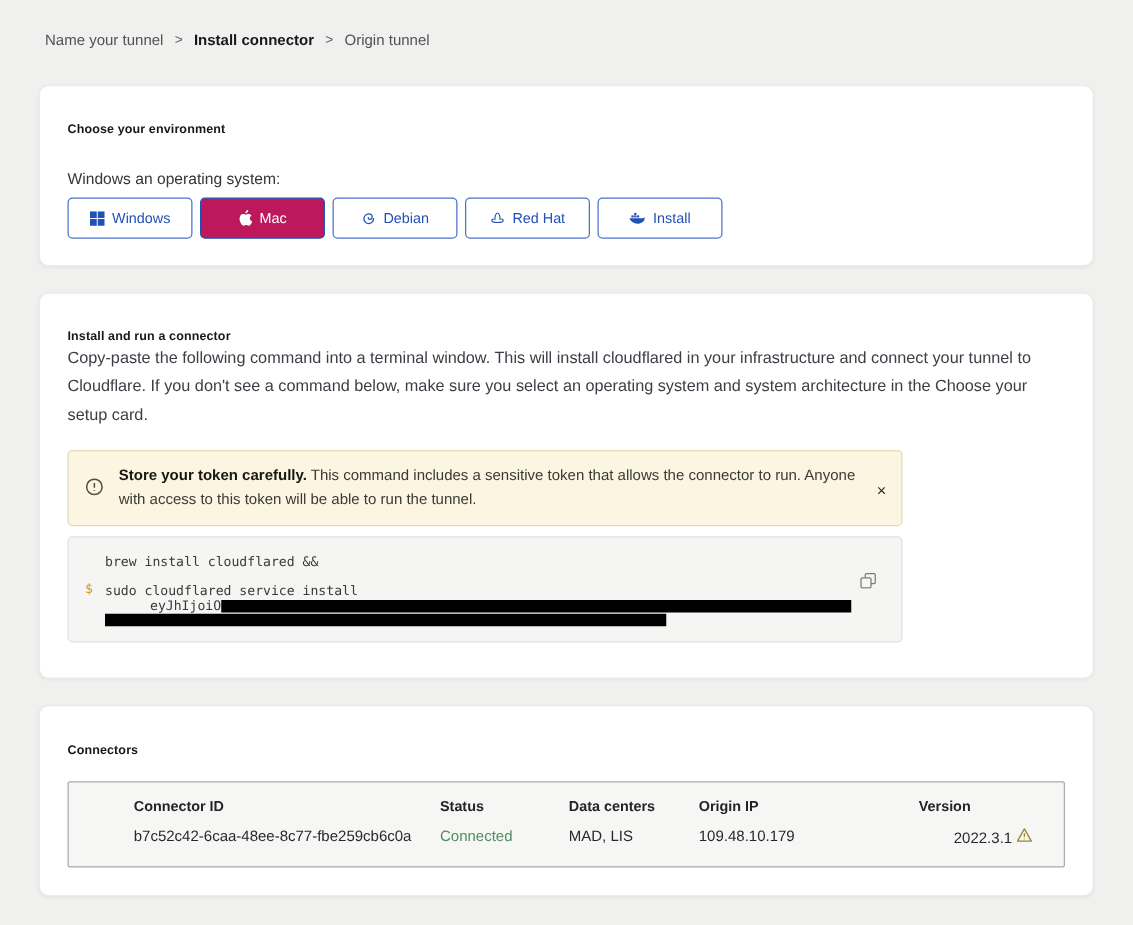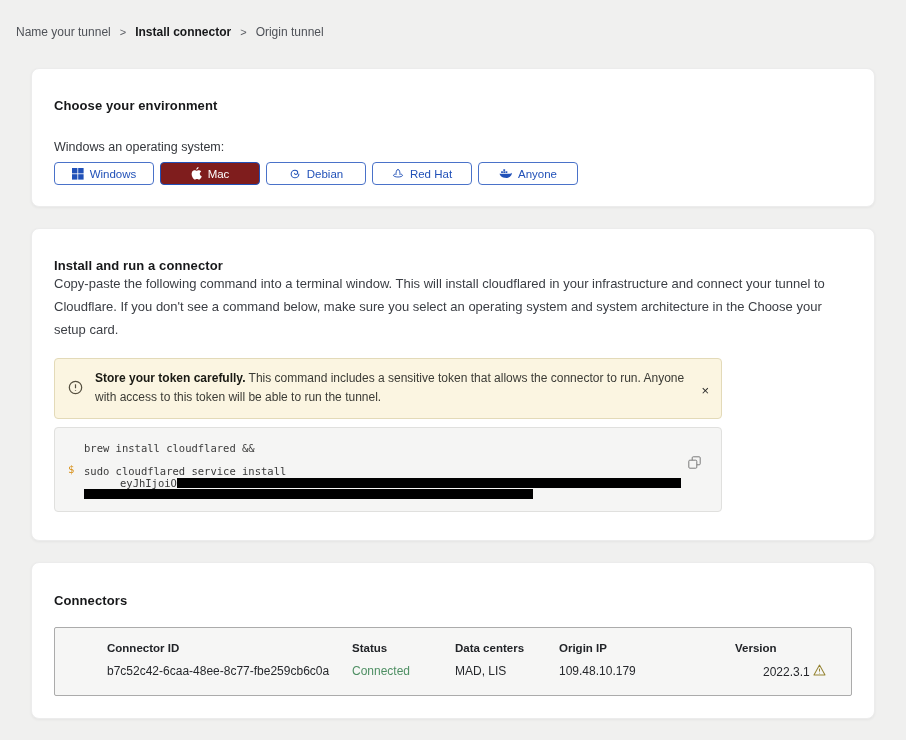--- a/index.html
+++ b/index.html
@@ -4,52 +4,52 @@
 <style>
   * { margin:0; padding:0; box-sizing:border-box; }
   html,body { width:906px; height:740px; }
   body {
     background:#f0f0ef;
     font-family:"Liberation Sans", sans-serif;
     color:#36393f;
     overflow:hidden;
   }
   
-  .breadcrumb { padding:25px 0 0 16px; font-size:12px; color:#4f5258; display:flex; align-items:center; gap:9px; }
+  .breadcrumb { padding:25px 0 0 36px; font-size:12px; color:#4f5258; display:flex; align-items:center; gap:9px; }
   .breadcrumb .crumb { cursor:default; }
   .breadcrumb .crumb.active { font-weight:bold; color:#17181a; }
   .breadcrumb .sep { color:#5a5d63; font-size:11px; }
 
   
   .card {
     background:#ffffff;
     border:1px solid #ececec;
     border-radius:8px;
     box-shadow:0 1px 3px rgba(0,0,0,0.05);
     margin:0 31px;
   }
-  .card h2 { font-size:13px; color:#17181a; letter-spacing:.1px; }
+  .card h2 { font-size:10px; color:#17181a; letter-spacing:.1px; }
   .card-env { margin-top:29px; padding:29px 22px 21px 22px; }
   .card-install { margin-top:21px; padding:29px 22px 28px 22px; }
   .card-connectors { margin-top:21px; padding:30px 22px 22px 22px; }
 
   
   .os-label { margin-top:27px; font-size:12.5px; color:#33363b; }
   .os-row { margin-top:8px; display:flex; gap:6px; }
   .os-btn {
-    width:100px; height:23px;
+    width:100px; height:33px;
     border:1px solid #4a72c9; border-radius:4px;
     background:#fff; color:#2151b8;
     font-family:"Liberation Sans", sans-serif;
     font-size:11.5px;
     display:flex; align-items:center; justify-content:center; gap:6px;
     cursor:pointer;
   }
   .os-btn svg { display:block; }
-  .os-btn.selected { background:#7f1d1d; border-color:#2151b8; color:#ffffff; }
+  .os-btn.selected { background:#be185d; border-color:#2151b8; color:#ffffff; }
 
   
   .install-desc { font-size:13px; line-height:1.75; color:#3b3e44; max-width:802px; }
   .alert {
     margin-top:17px; width:668px;
     background:#fbf5e1; border:1px solid #e3dab8; border-radius:4px;
     padding:10px 12px 10px 13px;
     display:flex; align-items:center;
   }
   .alert .info { flex:0 0 auto; margin-top:3px; }
@@ -155,21 +155,21 @@
         <svg width="13" height="11" viewBox="0 0 14 12">
             <g fill="#2151b8">
           <rect x="2.2" y="3.6" width="2" height="1.8"></rect>
               <rect x="4.6" y="3.6" width="2" height="1.8"></rect>
           <rect x="7" y="3.6" width="2" height="1.8"></rect>
               <rect x="4.6" y="1.4" width="2" height="1.8"></rect>
           <path d="M0.4 6.2h11.2c.9 0 1.7-.4 2.2-1 .2.7.1 3-2 4.3-1.5 1-3.6 1.6-5.7 1.2C3.8 10.3 1.4 9 .4 6.2z"></path>
         </g>
           </svg>
       </span>
-      <span>Anyone</span>
+      <span>Install</span>
     </button>
 
   </div>
 </section>
 
 <section class="card card-install">
   <h2>Install and run a connector</h2>
   <p class="install-desc">Copy-paste the following command into a terminal window. This will install cloudflared in your infrastructure and connect your tunnel to Cloudflare. If you don't see a command below, make sure you select an operating system and system architecture in the Choose your setup card.</p>
 
   <div class="alert">

